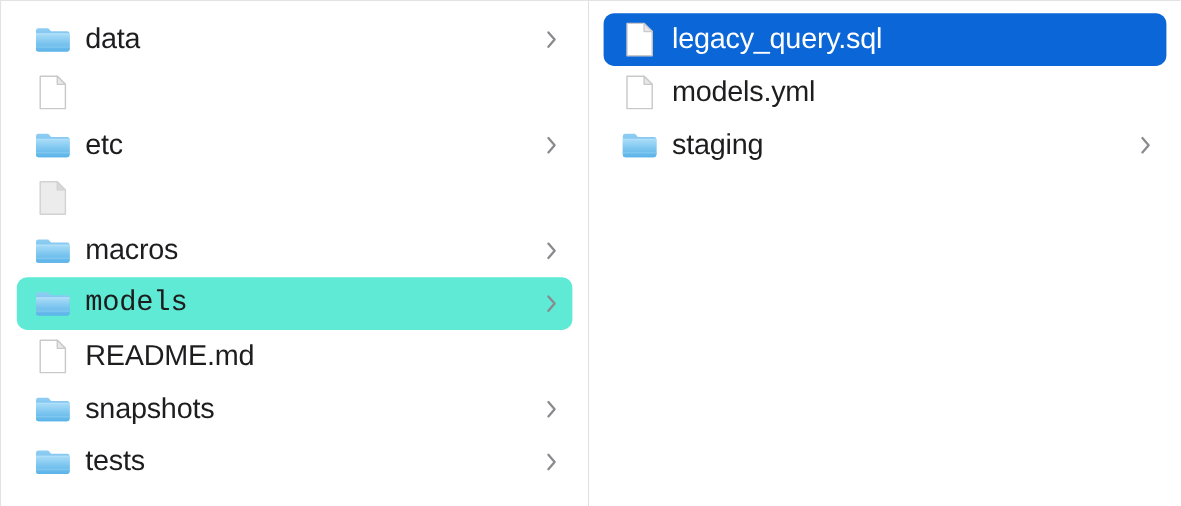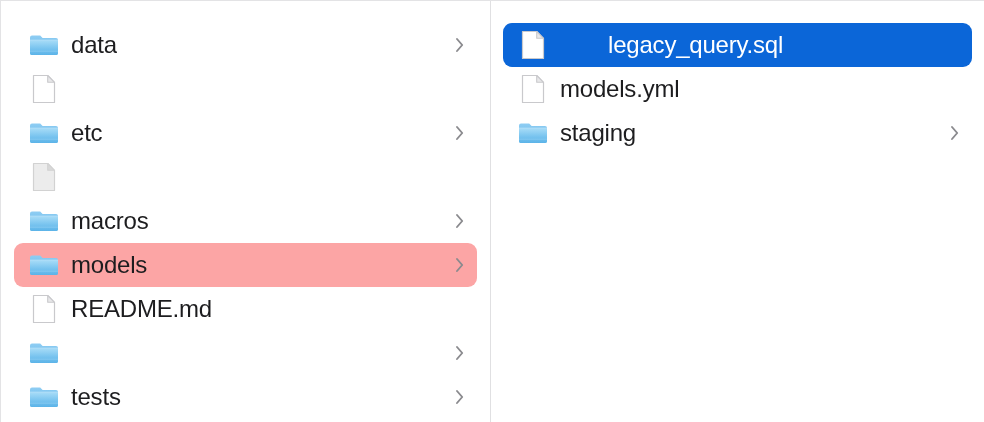--- a/index.html
+++ b/index.html
@@ -21,21 +21,21 @@
     background: #ffffff;
     box-sizing: border-box;
     border-top: 1px solid #e3e3e5;
     border-left: 1px solid #e3e3e5;
     display: flex;
   }
   .column {
     position: relative;
     height: 100%;
     box-sizing: border-box;
-    padding-top: 22px;
+    padding-top: 10px;
     background: #ffffff;
   }
   .column.left {
     width: 490px;
     border-right: 1px solid #e0e0e2;
   }
   .column.right {
     width: 493px;
   }
   .row {
@@ -45,25 +45,25 @@
     height: 44px;
     margin: 0 13px;
     padding: 0 8px 0 14px;
     border-radius: 9px;
     box-sizing: border-box;
   }
   .column.right .row {
     margin: 0 12px 0 12px;
   }
   .row.selected-inactive {
-    background: #fca5a5;
+    background: #5eead4;
+    font-family: Liberation Mono, monospace;
   }
   .row.selected-active {
     background: #0b66d8;
-    gap: 48px;
   }
   .icon-wrap {
     width: 32px;
     height: 32px;
     flex: 0 0 32px;
     display: flex;
     align-items: center;
     justify-content: center;
     margin-right: 11px;
   }
@@ -264,20 +264,21 @@
                 <stop offset="0.55" stop-color="#79c4ef"></stop>
                 <stop offset="1" stop-color="#5bb3e8"></stop>
               </linearGradient>
             </defs>
             <path d="M1 4.5a2 2 0 0 1 2-2h8.2l2.4 2.6H27a2 2 0 0 1 2 2V20a2 2 0 0 1-2 2H3a2 2 0 0 1-2-2z" fill="url(#fgA)"></path>
             <path d="M1 7.2h28V20a2 2 0 0 1-2 2H3a2 2 0 0 1-2-2z" fill="url(#fgB)"></path>
             <rect x="1" y="6.6" width="28" height="1.1" fill="#b6e1f8" opacity="0.85"></rect>
             <rect x="1" y="17.6" width="28" height="1.2" fill="#8fd0f2" opacity="0.55"></rect>
           </svg>
         </span>
+        <span class="label">snapshots</span>
         <span class="spacer"></span>
         <span class="chevron">
           <svg width="10" height="16" viewBox="0 0 10 16">
             <path d="M2 2l5.2 6L2 14" fill="none" stroke="#8a8a8e" stroke-width="1.9" stroke-linecap="round" stroke-linejoin="round"></path>
           </svg>
         </span>
       </div>
       <div class="row">
         <span class="icon-wrap">
           <svg width="30" height="24" viewBox="0 0 30 24">

